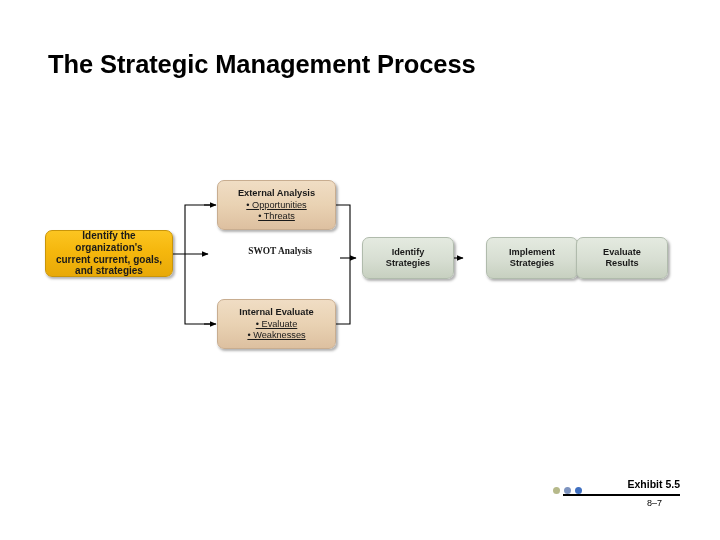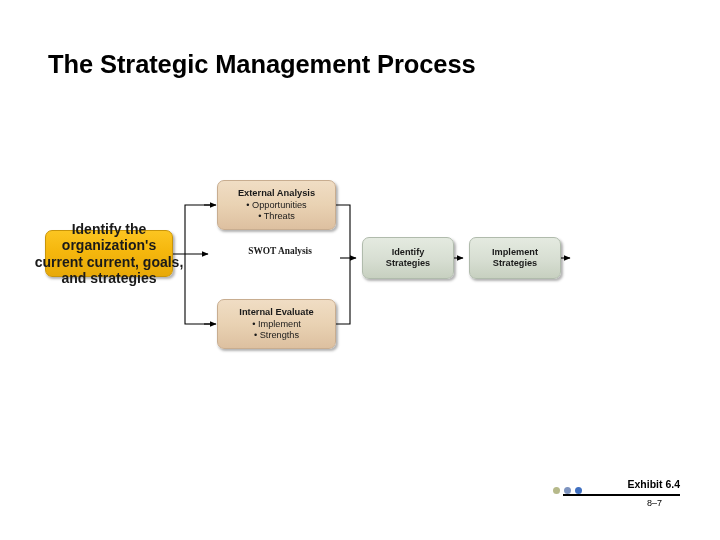--- a/index.html
+++ b/index.html
@@ -58,21 +58,21 @@
 
   
   #node-identify {
     left: 5px;
     top: 62px;
     width: 128px;
     height: 47px;
     background: linear-gradient(180deg, #fcc521 0%, #f5b70d 45%, #e8a908 100%);
     border: 1px solid #c9950a;
     box-shadow: 1.5px 2px 2.5px rgba(0,0,0,0.30);
-    font-size: 14px;
+    font-size: 10px;
     font-weight: bold;
     padding: 2px 11px;
   }
   #node-identify .line { display: block; white-space: nowrap; }
 
   
   .node-tan {
     background: linear-gradient(180deg, #f0ddc4 0%, #e9d2b3 50%, #ddc0a0 100%);
     border: 1px solid #c8ad90;
     box-shadow: 1.5px 2px 2.5px rgba(0,0,0,0.30);
@@ -92,20 +92,21 @@
     height: 50px;
   }
   .node-tan .hdr {
     font-weight: bold;
     font-size: 9.3px;
     margin-bottom: 1px;
   }
   .node-tan .bullet {
     font-size: 9.2px;
     white-space: nowrap;
+    text-decoration: underline;
   }
 
   
   #swot-label {
     position: absolute;
     left: 190px;
     top: 78px;
     width: 100px;
     text-align: center;
     font-size: 9.4px;
@@ -119,21 +120,21 @@
     background: linear-gradient(180deg, #e4eae0 0%, #d7ded2 55%, #c7d0c0 100%);
     border: 1px solid #b0bbac;
     box-shadow: 1.5px 2px 2.5px rgba(0,0,0,0.30);
     font-size: 9.2px;
     font-weight: bold;
     width: 92px;
     height: 42px;
     top: 69px;
   }
   #node-formulate { left: 322px; }
-  #node-implement { left: 429px; border-radius: 7px; }
+  #node-implement { left: 446px; border-radius: 7px; }
   #node-evaluate  { left: 536px; }
   .node-green .line { display: block; white-space: nowrap; }
 
   
   #connectors {
     position: absolute;
     left: 0; top: 0;
     width: 650px;
     height: 210px;
     overflow: visible;
@@ -227,41 +228,45 @@
     </div>
 
     <div class="node node-tan" id="node-external">
       <span class="hdr">External Analysis</span>
       <span class="bullet">• Opportunities</span>
       <span class="bullet">• Threats</span>
     </div>
 
     <div class="node node-tan" id="node-internal">
       <span class="hdr">Internal Evaluate</span>
-      <span class="bullet">• Implement</span>
-      <span class="bullet">• Strengths</span>
+      <span class="bullet">• Evaluate</span>
+      <span class="bullet">• Weaknesses</span>
     </div>
 
     <div id="swot-label">SWOT Analysis</div>
 
     <div class="node node-green" id="node-formulate">
       <span class="line">Identify</span>
       <span class="line">Strategies</span>
     </div>
 
     <div class="node node-green" id="node-implement">
       <span class="line">Implement</span>
       <span class="line">Strategies</span>
     </div>
 
+    <div class="node node-green" id="node-evaluate">
+      <span class="line">Evaluate</span>
+      <span class="line">Results</span>
+    </div>
 
   </div>
 
   <div id="footer">
     <span class="dot" id="dot-1"></span>
     <span class="dot" id="dot-2"></span>
     <span class="dot" id="dot-3"></span>
-    <div id="exhibit-label">Exhibit 6.4</div>
+    <div id="exhibit-label">Exhibit 5.5</div>
     <div id="footer-rule"></div>
     <div id="page-num">8–7</div>
   </div>
 
 </div>
 
 </body></html>

